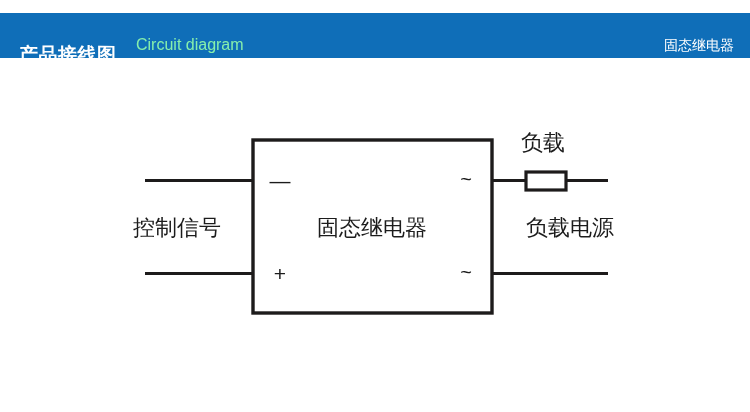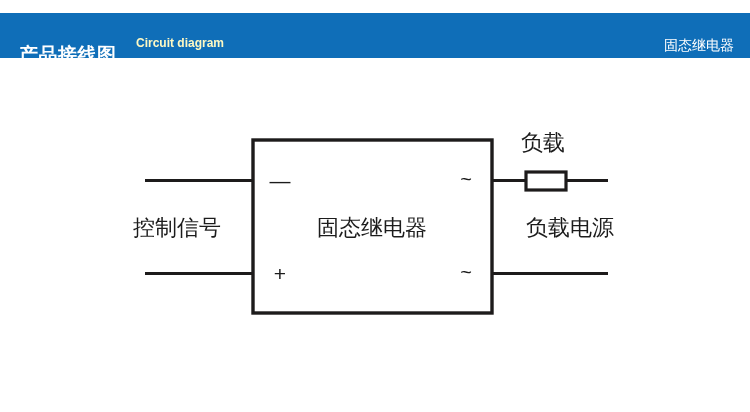--- a/index.html
+++ b/index.html
@@ -34,23 +34,23 @@
     font-weight: bold;
     color: #ffffff;
     letter-spacing: 0.5px;
     line-height: 1;
     white-space: nowrap;
   }
   #header-title-en {
     position: absolute;
     left: 136px;
     top: 24px;
-    font-size: 12px;
-    font-weight: bold;
-    color: #fef9c3;
+    font-size: 16px;
+    font-weight: normal;
+    color: #86efac;
     line-height: 1;
     white-space: nowrap;
   }
   #header-brand {
     position: absolute;
     right: 16px;
     top: 25px;
     font-size: 14px;
     color: #ffffff;
     line-height: 1;

